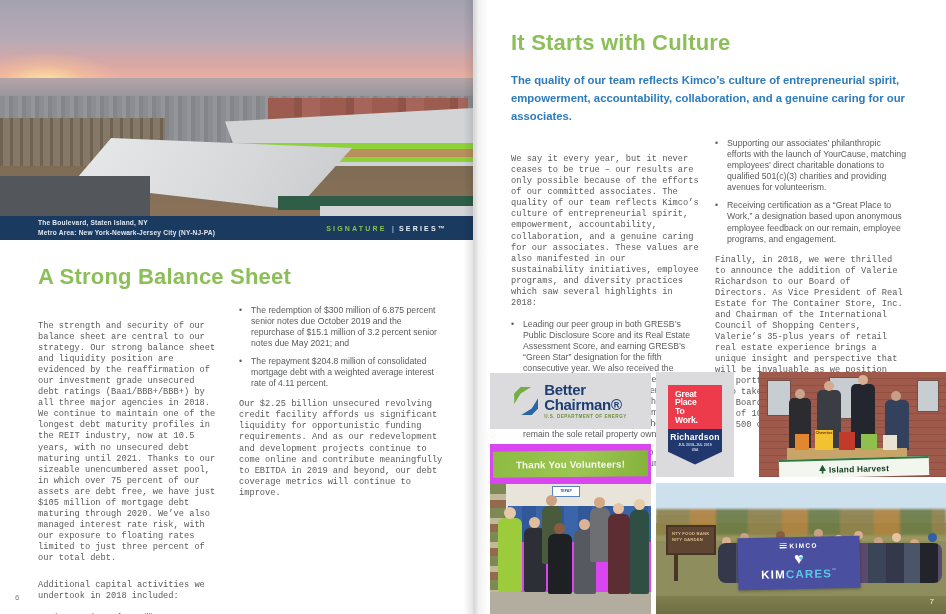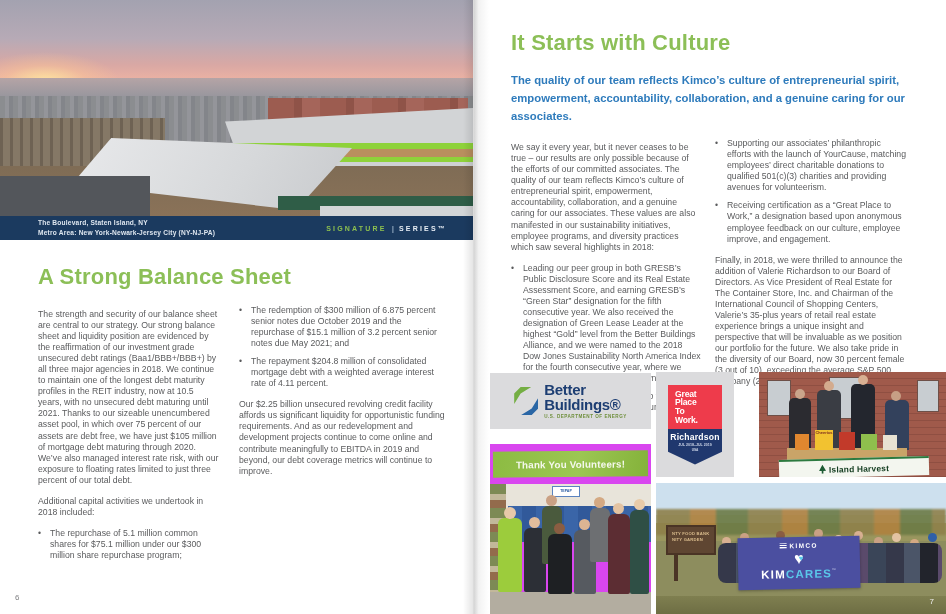--- a/index.html
+++ b/index.html
@@ -45,21 +45,21 @@
   .caption-line{font-size:6.6px;font-weight:bold;color:#dfe7f0;letter-spacing:.2px;line-height:1.35;}
   .series{display:flex;align-items:center;gap:5px;}
   .series .sig{font-size:7px;font-weight:bold;letter-spacing:2.2px;color:#8dc04f;}
   .series .div{color:#8ea6bd;font-size:8px;font-weight:bold;}
   .series .ser{font-size:7px;font-weight:bold;letter-spacing:2.2px;color:#e8eef5;}
 
   
   .h1{font-size:22px;color:#8cbf57;font-weight:bold;letter-spacing:.2px;}
   .subhead{font-size:11.3px;font-weight:bold;color:#2e7bbc;line-height:1.6;}
   .body-text,.b-text{font-size:8.7px;line-height:1.27;color:#5a5b5d;}
-  .para{margin:4px 0 10px 0;}
+  .para{margin:16px 0 10px 0;font-family:Liberation Mono, monospace;}
   .bullet{display:flex;margin:0 0 7px 0;}
   .b-marker{width:12px;flex:none;color:#5a5b5d;font-size:8.7px;line-height:1.27;}
   .cols{display:flex;}
 
   
   .lp-content{position:absolute;left:0;top:240px;width:473px;box-sizing:border-box;padding:24px 28px 0 38px;}
   .lp-content .subhead{margin-top:13px;width:402px;}
   .lp-cols{margin-top:15px;}
   .lp-col1{width:181px;margin-right:20px;flex:none;}
   .lp-col2{width:206px;flex:none;}
@@ -236,36 +236,36 @@
             <span class="b-text">Awarding $200,000 in scholarship funds over two years to the dependents of our associates.</span>
           </div>
         </div>
         <div class="rp-col2 body-text">
           <div class="bullet">
             <span class="b-marker">•</span>
             <span class="b-text">Supporting our associates’ philanthropic efforts with the launch of YourCause, matching employees’ direct charitable donations to qualified 501(c)(3) charities and providing avenues for volunteerism.</span>
           </div>
           <div class="bullet">
             <span class="b-marker">•</span>
-            <span class="b-text">Receiving certification as a “Great Place to Work,” a designation based upon anonymous employee feedback on our culture, employee improve, and engagement.</span>
+            <span class="b-text">Receiving certification as a “Great Place to Work,” a designation based upon anonymous employee feedback on our remain, employee programs, and engagement.</span>
           </div>
           <p class="para" style="margin-top:10px;">Finally, in 2018, we were thrilled to announce the addition of Valerie Richardson to our Board of Directors. As Vice President of Real Estate for The Container Store, Inc. and Chairman of the International Council of Shopping Centers, Valerie’s 35-plus years of retail real estate experience brings a unique insight and perspective that will be invaluable as we position our portfolio for the future. We also take pride in the diversity of our Board, now 30 percent female (3 out of 10), exceeding the average S&amp;P 500 company (24 percent).</p>
         </div>
       </div>
     </div>
 
     <div class="img-box graybox bb">
       <div class="bb-lockup">
         <div class="bb-icon">
           <div class="g"></div>
           <div class="b"></div>
         </div>
         <div class="bb-words">
           <span class="bb-word">Better</span>
-          <span class="bb-word">Buildings®</span>
+          <span class="bb-word">Chairman®</span>
           <span class="bb-sub">U.S. DEPARTMENT OF ENERGY</span>
         </div>
       </div>
     </div>
 
     <div class="img-box graybox gptw">
       <div class="gptw-badge">
         <div class="gptw-red">
           <div>Great</div>
           <div>Place</div>

